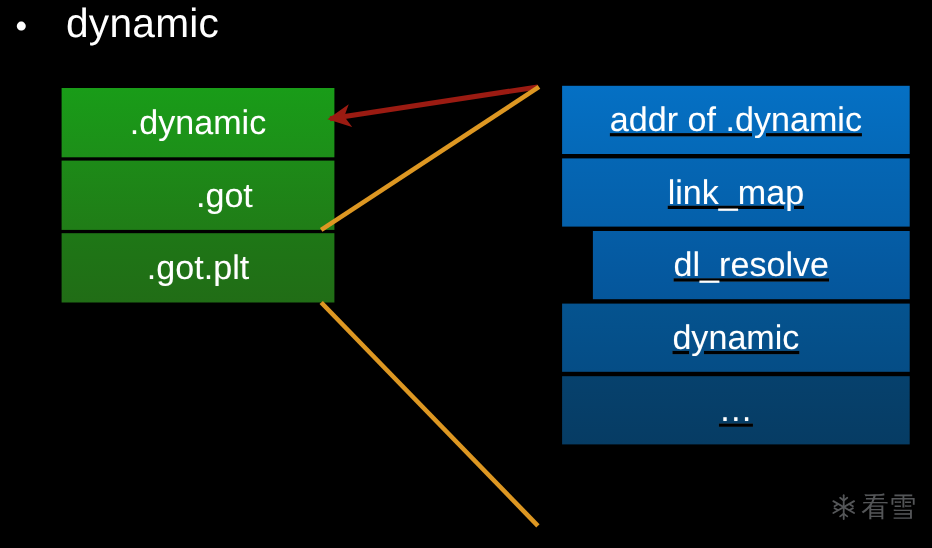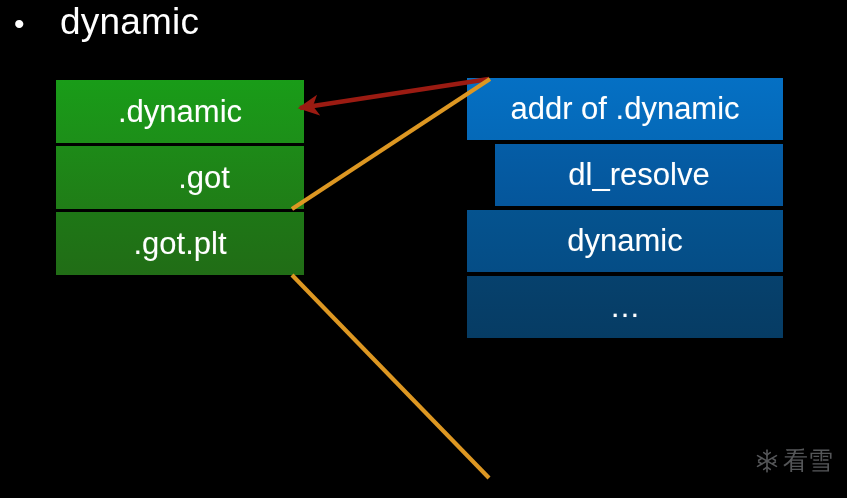--- a/index.html
+++ b/index.html
@@ -73,25 +73,26 @@
     height: 63px;
     font-size: 31px;
   }
   .green-1 { background: linear-gradient(180deg, #199c18 0%, #1d8f19 100%); }
   .green-2 { background: linear-gradient(180deg, #1d8a18 0%, #207d17 100%); padding-left: 48px; }
   .green-3 { background: linear-gradient(180deg, #1e7716 0%, #216d16 100%); }
   .green-4 { background: linear-gradient(180deg, #216515 0%, #245e15 100%); }
 
   
   #right-column {
-    left: 467px;
+    left: 511px;
     top: 78px;
     width: 316px;
     height: 400px;
     gap: 4px;
+    text-decoration: underline;
   }
   #right-column .seg {
     height: 62px;
     font-size: 31px;
   }
   .blue-1 { background: linear-gradient(180deg, #0570c4 0%, #0569b8 100%); }
   .blue-2 { background: linear-gradient(180deg, #0566b4 0%, #0560aa 100%); }
   .blue-3 { background: linear-gradient(180deg, #055da6 0%, #05569b 100%); margin-left: 28px; }
   .blue-4 { background: linear-gradient(180deg, #05538f 0%, #054d86 100%); }
   .blue-5 { background: linear-gradient(180deg, #064a7f 0%, #064676 100%); }
@@ -144,20 +145,23 @@
       <span class="seg-label">.got</span>
     </div>
     <div class="seg green-3">
       <span class="seg-label">.got.plt</span>
     </div>
   </div>
 
   <div id="right-column" class="column">
     <div class="seg blue-1">
       <span class="seg-label">addr of .dynamic</span>
+    </div>
+    <div class="seg blue-2">
+      <span class="seg-label">link_map</span>
     </div>
     <div class="seg blue-3">
       <span class="seg-label">dl_resolve</span>
     </div>
     <div class="seg blue-4">
       <span class="seg-label">dynamic</span>
     </div>
     <div class="seg blue-6">
       <span class="seg-label">…</span>
     </div>

